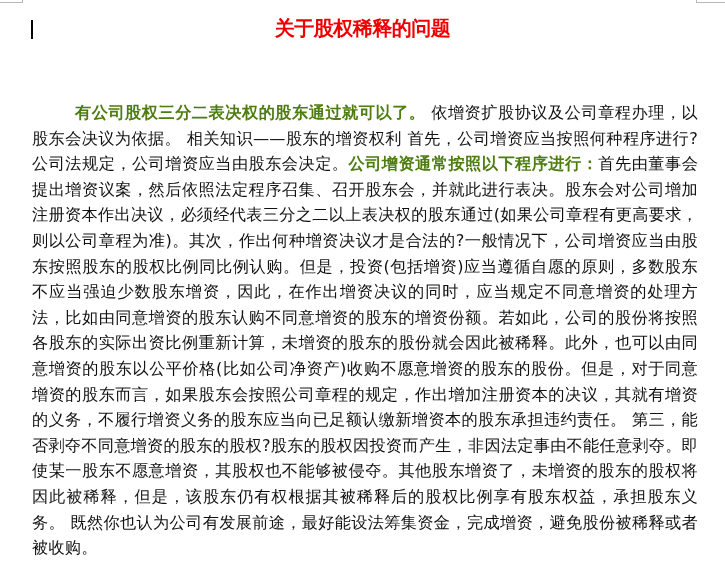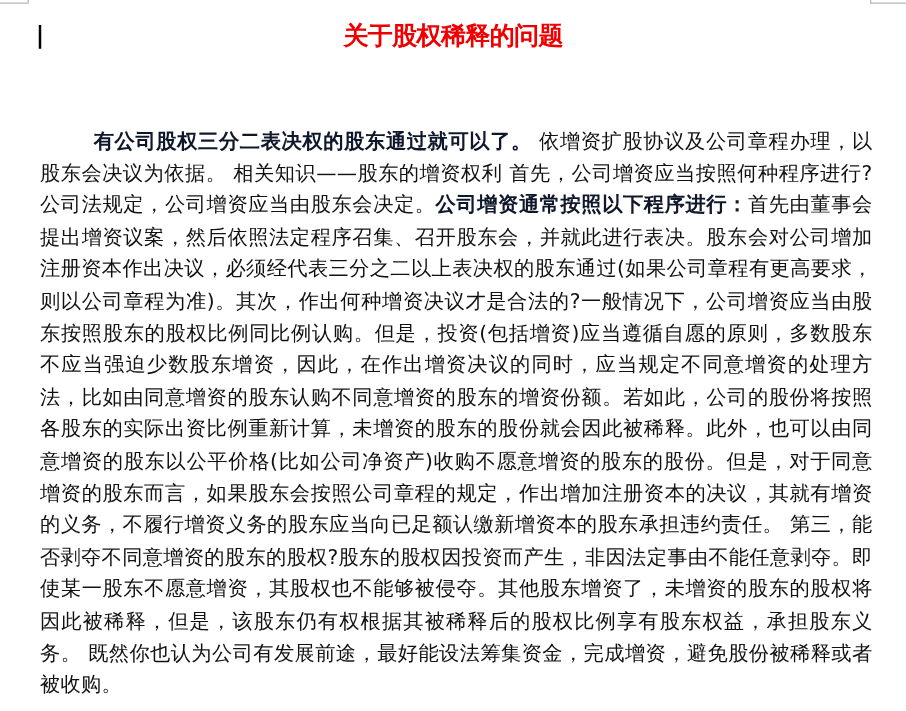--- a/index.html
+++ b/index.html
@@ -58,21 +58,21 @@
       font-size: 16.2px;
       line-height: 25.6px;
       color: #111111;
       text-indent: 43px;
       text-align: justify;
       letter-spacing: 0.2px;
       word-break: break-all;
     }
     .body-text .bold {
       font-weight: bold;
-      color: #0f172a;
+      color: #4d7c0f;
     }
   </style>
 </head>
 <body>
 
 <div class="page">
   <div class="crop-mark crop-tl-h"></div>
   <div class="crop-mark crop-tl-v"></div>
   <div class="crop-mark crop-tr-h"></div>
   <div class="crop-mark crop-tr-v"></div>

